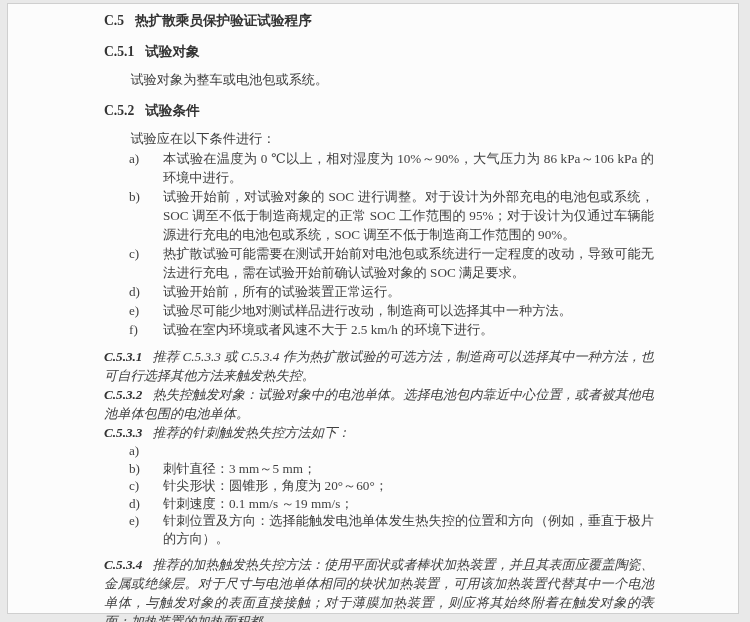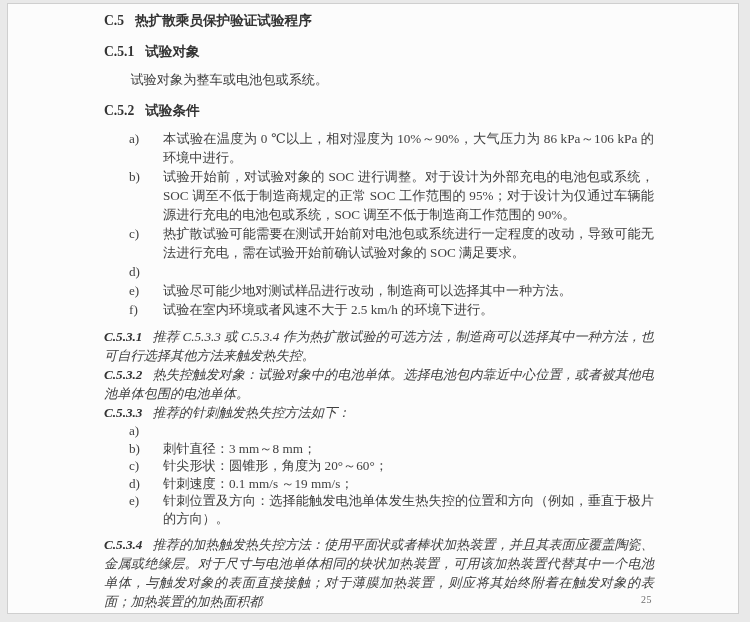--- a/index.html
+++ b/index.html
@@ -115,36 +115,38 @@
         <span>试验对象</span>
       </h2>
 
       <p class="p-indent">试验对象为整车或电池包或系统。</p>
 
       <h2 class="h h-c52">
         <span>C.5.2</span>
         <span>试验条件</span>
       </h2>
 
+      <p class="p-intro">试验应在以下条件进行：</p>
 
       <div class="list">
         <div class="li">
           <span class="li-label">a)</span>
           <span class="li-text">本试验在温度为 0 ℃以上，相对湿度为 10%～90%，大气压力为 86 kPa～106 kPa 的环境中进行。</span>
         </div>
         <div class="li">
           <span class="li-label">b)</span>
           <span class="li-text">试验开始前，对试验对象的 SOC 进行调整。对于设计为外部充电的电池包或系统，SOC 调至不低于制造商规定的正常 SOC 工作范围的 95%；对于设计为仅通过车辆能源进行充电的电池包或系统，SOC 调至不低于制造商工作范围的 90%。</span>
         </div>
         <div class="li">
           <span class="li-label">c)</span>
           <span class="li-text">热扩散试验可能需要在测试开始前对电池包或系统进行一定程度的改动，导致可能无法进行充电，需在试验开始前确认试验对象的 SOC 满足要求。</span>
         </div>
         <div class="li">
           <span class="li-label">d)</span>
+          <span class="li-text">试验开始前，所有的试验装置正常运行。</span>
         </div>
         <div class="li">
           <span class="li-label">e)</span>
           <span class="li-text">试验尽可能少地对测试样品进行改动，制造商可以选择其中一种方法。</span>
         </div>
         <div class="li">
           <span class="li-label">f)</span>
           <span class="li-text">试验在室内环境或者风速不大于 2.5 km/h 的环境下进行。</span>
         </div>
       </div>
@@ -161,21 +163,21 @@
       <p class="np">
         <b class="pnum">C.5.3.3</b><span>推荐的针刺触发热失控方法如下：</span>
       </p>
 
       <div class="list list-tight">
         <div class="li">
           <span class="li-label">a)</span>
         </div>
         <div class="li">
           <span class="li-label">b)</span>
-          <span class="li-text">刺针直径：3 mm～8 mm；</span>
+          <span class="li-text">刺针直径：3 mm～5 mm；</span>
         </div>
         <div class="li">
           <span class="li-label">c)</span>
           <span class="li-text">针尖形状：圆锥形，角度为 20°～60°；</span>
         </div>
         <div class="li">
           <span class="li-label">d)</span>
           <span class="li-text">针刺速度：0.1 mm/s ～19 mm/s；</span>
         </div>
         <div class="li">

